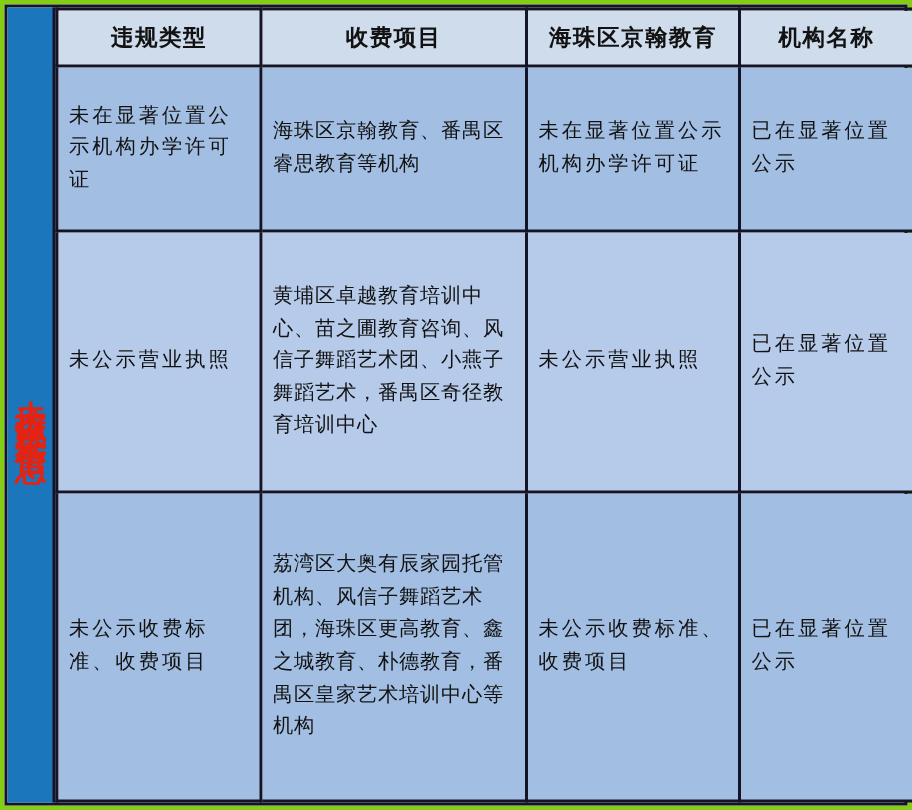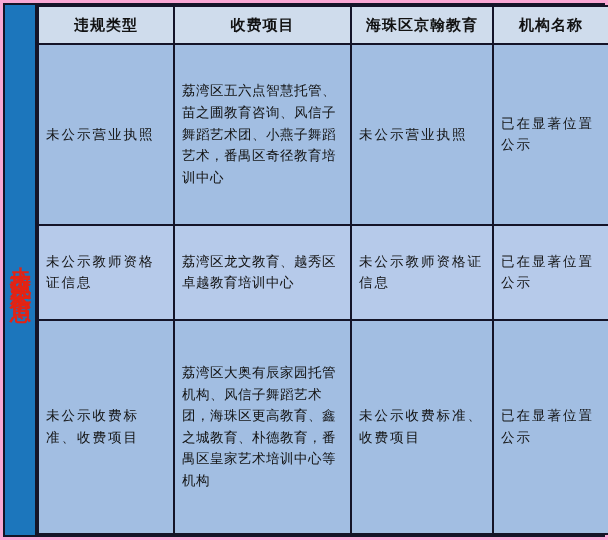--- a/index.html
+++ b/index.html
@@ -5,21 +5,21 @@
   html, body {
     margin: 0;
     padding: 0;
     background: #ffffff;
     font-family: "DejaVu Sans", "Liberation Sans", sans-serif;
   }
   .page {
     width: 608px;
     height: 540px;
     box-sizing: border-box;
-    background: #f9a8d4;
+    background: #84cc16;
     padding: 3px;
   }
   .frame {
     width: 100%;
     height: 100%;
     box-sizing: border-box;
     display: flex;
     flex-direction: row;
     border: 2px solid #141428;
     background: #ffffff;
@@ -108,30 +108,30 @@
       </colgroup>
       <thead>
         <tr>
           <th>违规类型</th>
           <th>收费项目</th>
           <th>海珠区京翰教育</th>
           <th>机构名称</th>
         </tr>
       </thead>
       <tbody>
+        <tr class="r0">
+          <td class="sp">未在显著位置公示机构办学许可证</td>
+          <td class="org">海珠区京翰教育、番禺区睿思教育等机构</td>
+          <td class="sp">未在显著位置公示机构办学许可证</td>
+          <td class="sp">已在显著位置公示</td>
+        </tr>
         <tr class="r1">
           <td class="sp">未公示营业执照</td>
-          <td class="org">荔湾区五六点智慧托管、苗之圃教育咨询、风信子舞蹈艺术团、小燕子舞蹈艺术，番禺区奇径教育培训中心</td>
+          <td class="org">黄埔区卓越教育培训中心、苗之圃教育咨询、风信子舞蹈艺术团、小燕子舞蹈艺术，番禺区奇径教育培训中心</td>
           <td class="sp">未公示营业执照</td>
-          <td class="sp">已在显著位置公示</td>
-        </tr>
-        <tr class="r2">
-          <td class="sp">未公示教师资格证信息</td>
-          <td class="org">荔湾区龙文教育、越秀区卓越教育培训中心</td>
-          <td class="sp">未公示教师资格证信息</td>
           <td class="sp">已在显著位置公示</td>
         </tr>
         <tr class="r4">
           <td class="sp">未公示收费标准、收费项目</td>
           <td class="org">荔湾区大奥有辰家园托管机构、风信子舞蹈艺术团，海珠区更高教育、鑫之城教育、朴德教育，番禺区皇家艺术培训中心等机构</td>
           <td class="sp">未公示收费标准、收费项目</td>
           <td class="sp">已在显著位置公示</td>
         </tr>
       </tbody>
     </table>

